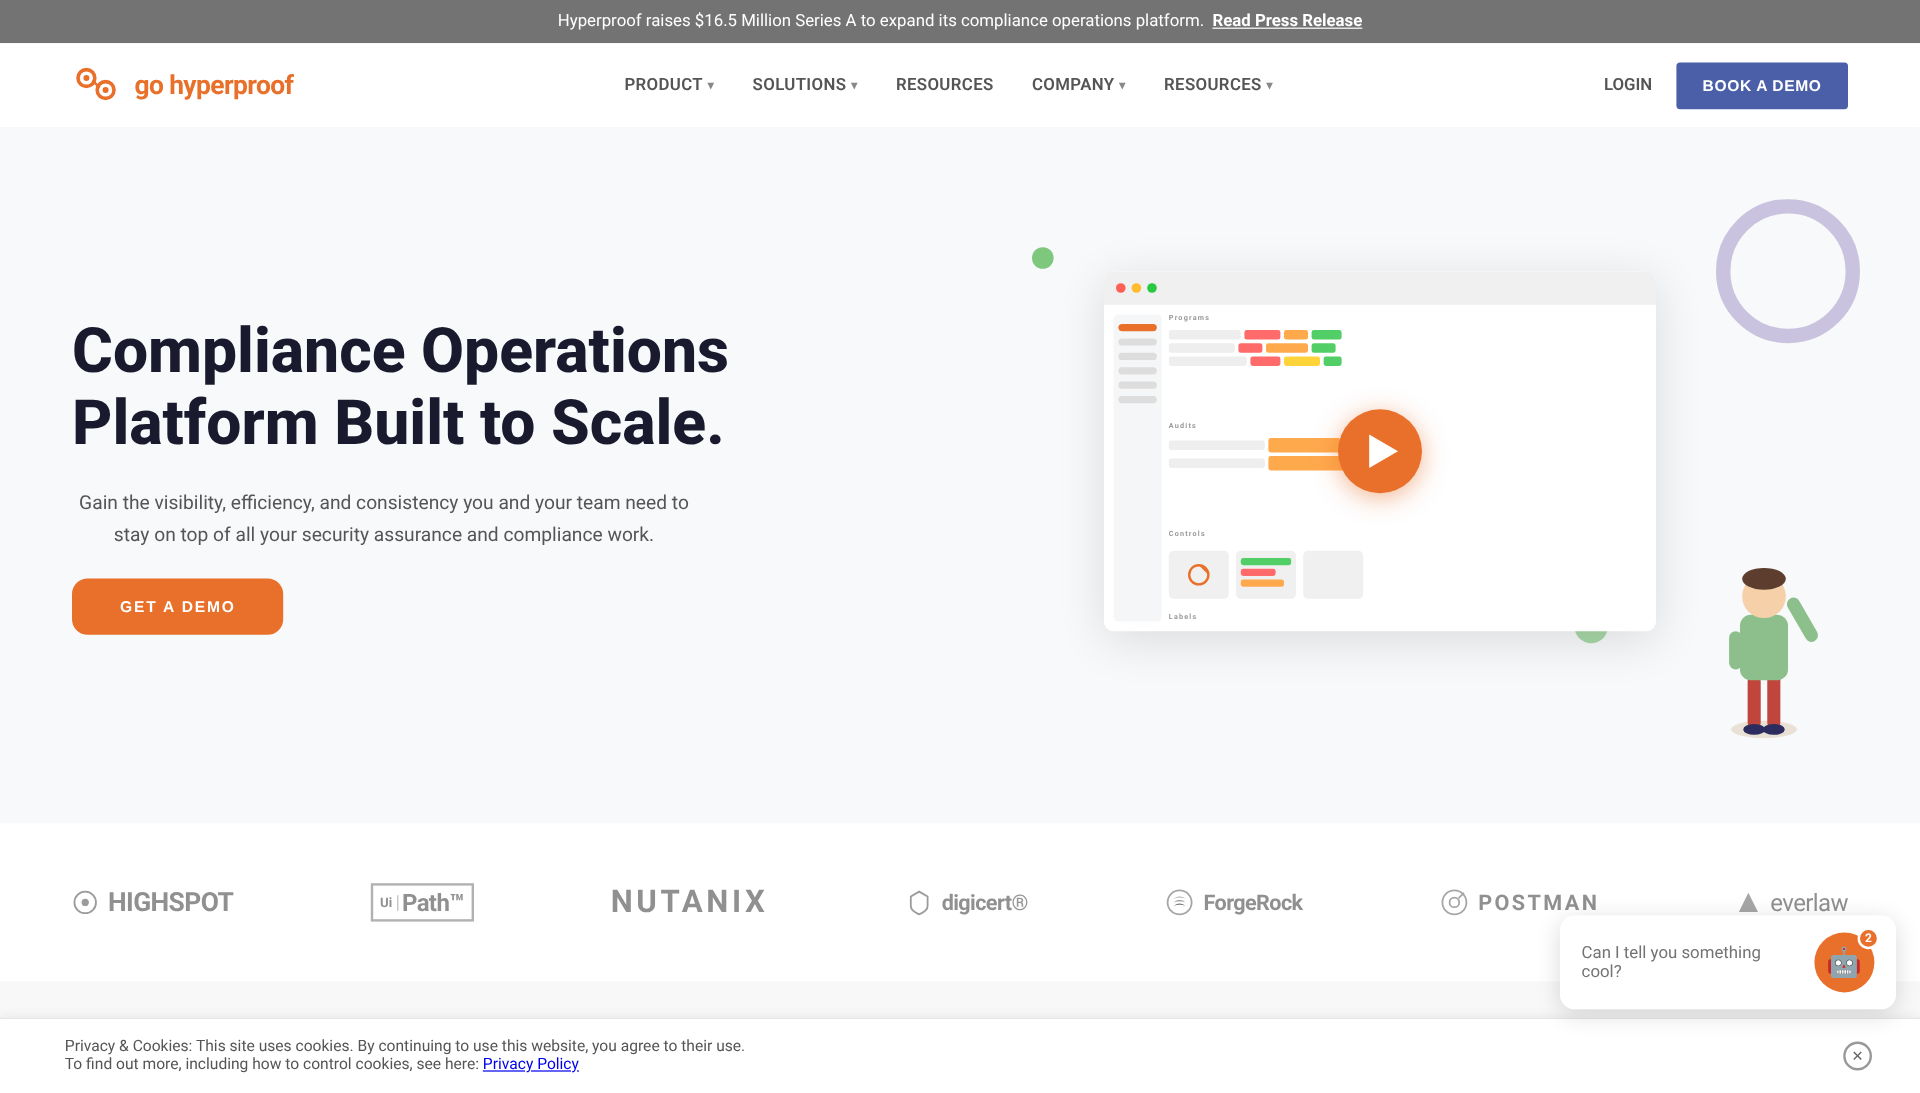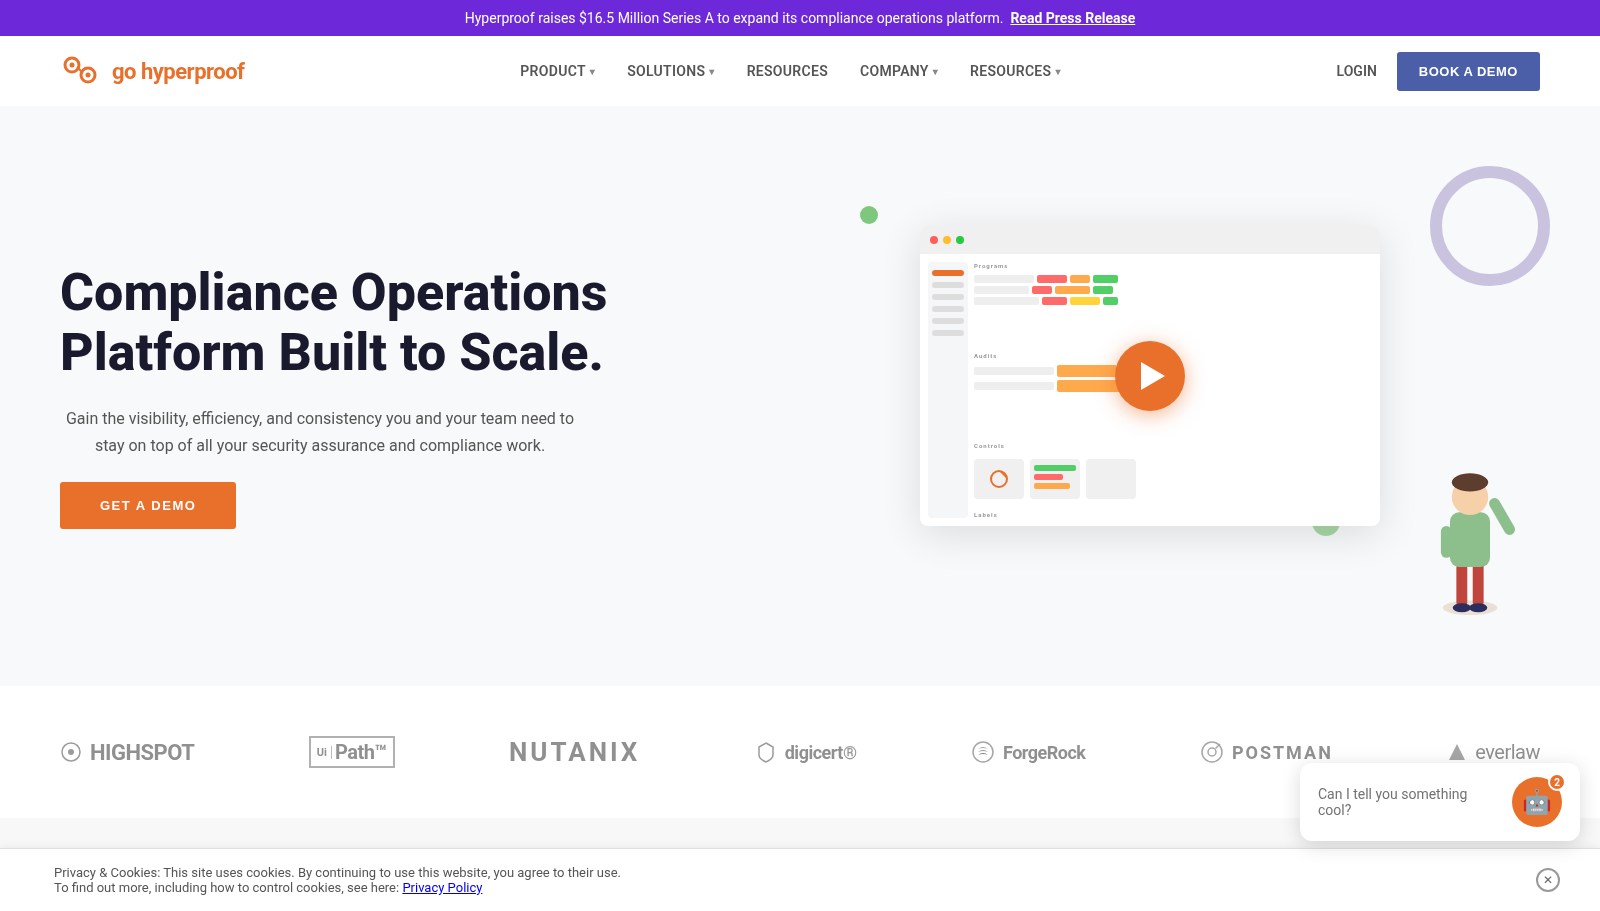--- a/index.html
+++ b/index.html
@@ -1,20 +1,20 @@
 <!DOCTYPE html>
 <html><head>
   <meta charset="utf-8">
   <style>
     * { margin: 0; padding: 0; box-sizing: border-box; }
     body { font-family: -apple-system, BlinkMacSystemFont, 'Segoe UI', Roboto, sans-serif; background: #f8f8f8; overflow-x: hidden; }
 
     
     .top-banner {
-      background: #6d28d9;
+      background: #737373;
       color: #fff;
       text-align: center;
       padding: 10px 20px;
       font-size: 14px;
     }
     .top-banner a { color: #fff; font-weight: 700; text-decoration: underline; }
 
     
     .navbar {
       background: #fff;
@@ -116,21 +116,21 @@
     .hero-cta {
       background: #e8702a;
       color: #fff;
       border: none;
       padding: 16px 40px;
       font-size: 13px;
       font-weight: 800;
       letter-spacing: 1.5px;
       cursor: pointer;
       text-transform: uppercase;
-      border-radius: 3px;
+      border-radius: 13px;
     }
 
     
     .hero-right {
       flex: 0 0 50%;
       position: relative;
       display: flex;
       justify-content: center;
       align-items: center;
       min-height: 480px;

